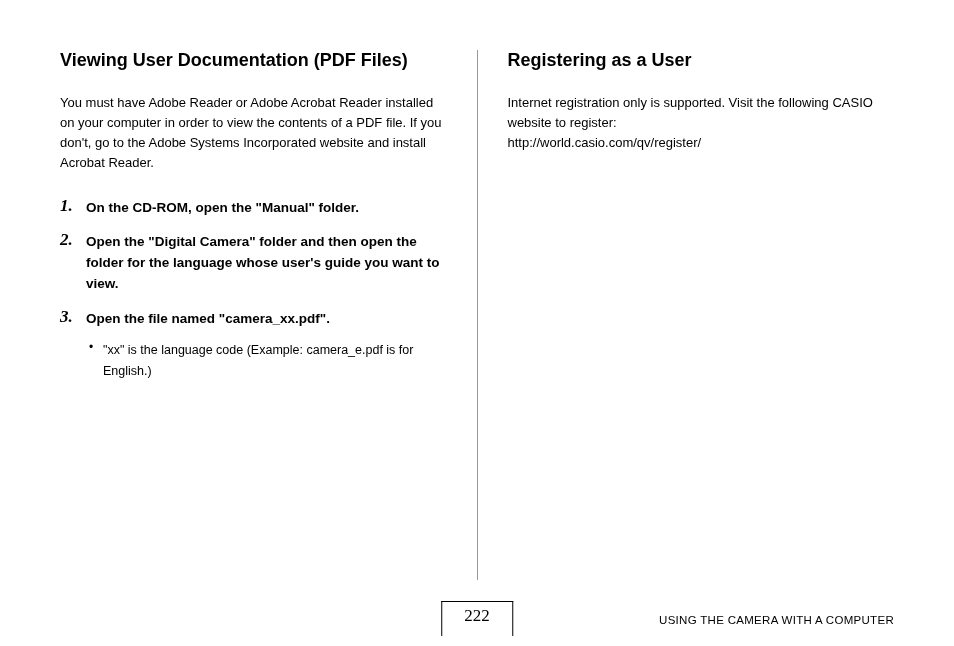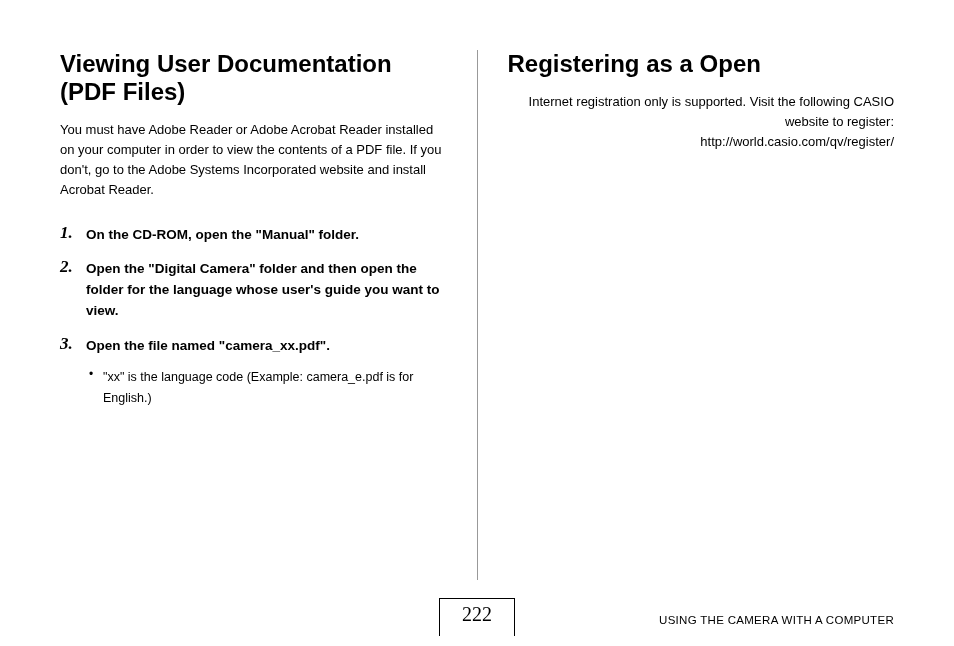--- a/index.html
+++ b/index.html
@@ -27,23 +27,23 @@
     .column-right {
       flex: 1;
       padding-left: 30px;
     }
     .divider {
       width: 1px;
       background: #999;
       height: 530px;
     }
     h2 {
-      font-size: 24px;
+      font-size: 18px;
       font-weight: bold;
-      margin-bottom: 14px;
+      margin-bottom: 22px;
       color: #000;
     }
     .intro-text {
       font-size: 13px;
       line-height: 1.55;
       color: #000;
       margin-bottom: 24px;
     }
     .step-list {
       list-style: none;
@@ -97,21 +97,21 @@
       position: absolute;
       left: 50%;
       transform: translateX(-50%);
       border: 1px solid #000;
       border-bottom: none;
       padding: 4px 22px 10px 22px;
       bottom: 0;
     }
     .page-number {
       font-family: Georgia, "Times New Roman", serif;
-      font-size: 20px;
+      font-size: 17px;
     }
     .footer-text {
       position: absolute;
       right: 60px;
       top: 18px;
       font-size: 11.5px;
       letter-spacing: 0.3px;
     }
   </style>
 </head>
@@ -134,22 +134,22 @@
         <span class="step-number">3.</span>
         <span class="step-text">Open the file named "camera_xx.pdf".</span>
         <div class="sub-bullet">
           <span class="sub-bullet-text">"xx" is the language code (Example: camera_e.pdf is for English.)</span>
         </div>
       </li>
     </ol>
   </div>
   <div class="divider"></div>
   <div class="column-right">
-    <h2>Registering as a Open</h2>
-    <p class="intro-text" style="white-space: pre-line; text-align: right;">Internet registration only is supported. Visit the following CASIO website to register:
+    <h2>Registering as a User</h2>
+    <p class="intro-text" style="white-space: pre-line;">Internet registration only is supported. Visit the following CASIO website to register:
 http://world.casio.com/qv/register/</p>
   </div>
 </div>
 
 <div class="footer">
   <div class="page-number-box">
     <span class="page-number">222</span>
   </div>
   <span class="footer-text">USING THE CAMERA WITH A COMPUTER</span>
 </div>

